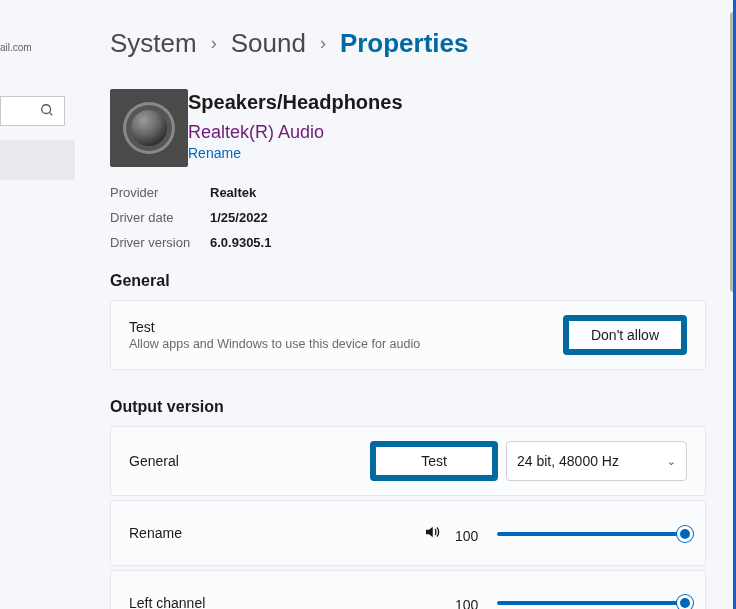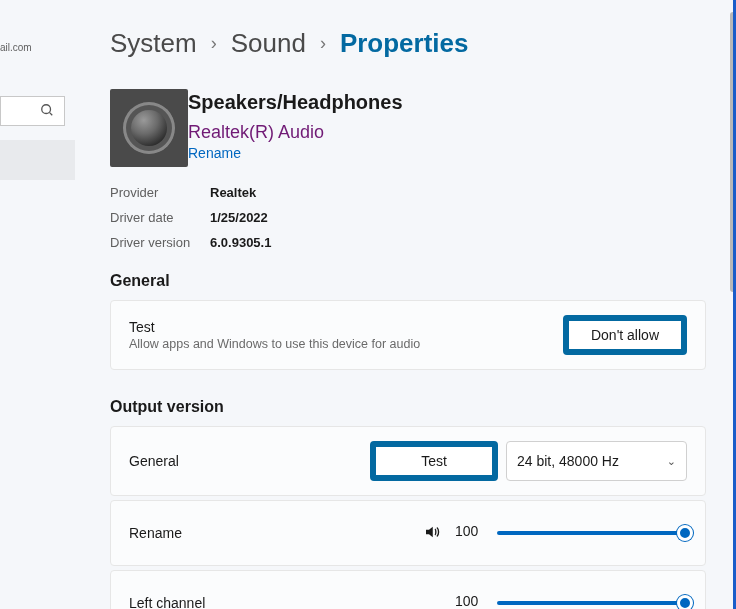--- a/index.html
+++ b/index.html
@@ -159,21 +159,21 @@
       cursor: pointer;
       width: 181px;
       display: flex;
       align-items: center;
       justify-content: space-between;
       gap: 8px;
     }
     .select .chv { font-size: 11px; color: #555; }
     .slider-row {
       display: flex;
-      align-items: flex-start;
+      align-items: flex-end;
       gap: 14px;
     }
     .slider-val { font-size: 14px; color: #1a1a1a; width: 28px; text-align: left; }
     .slider {
       position: relative;
       width: 190px;
       height: 20px;
       display: flex;
       align-items: center;
     }

